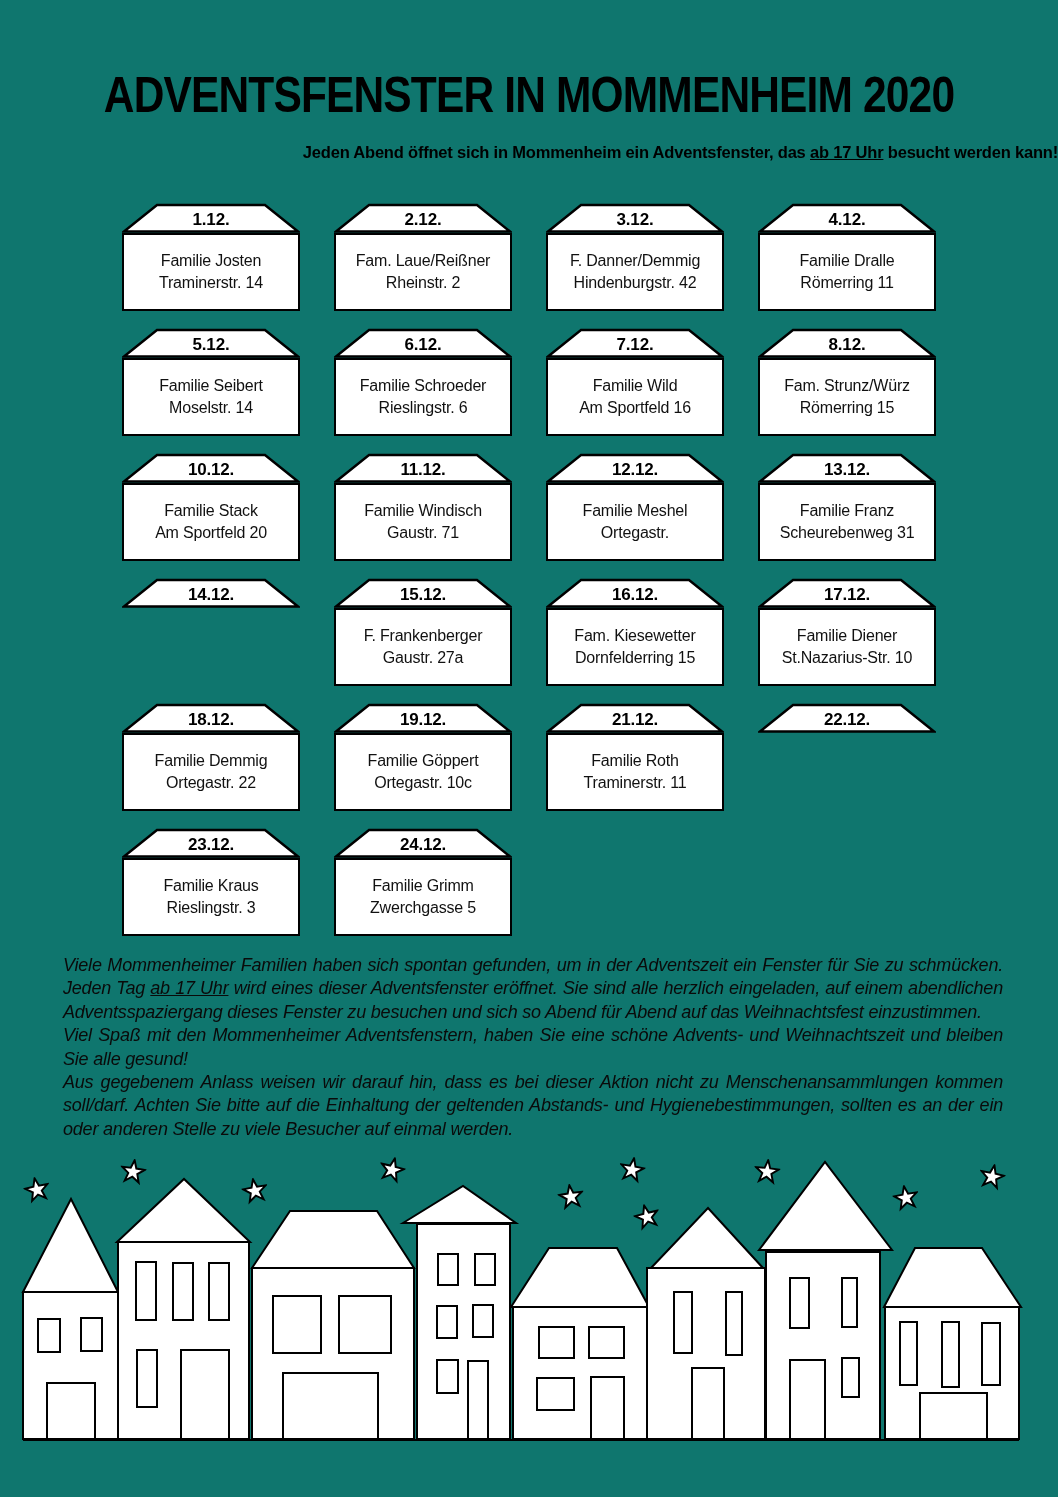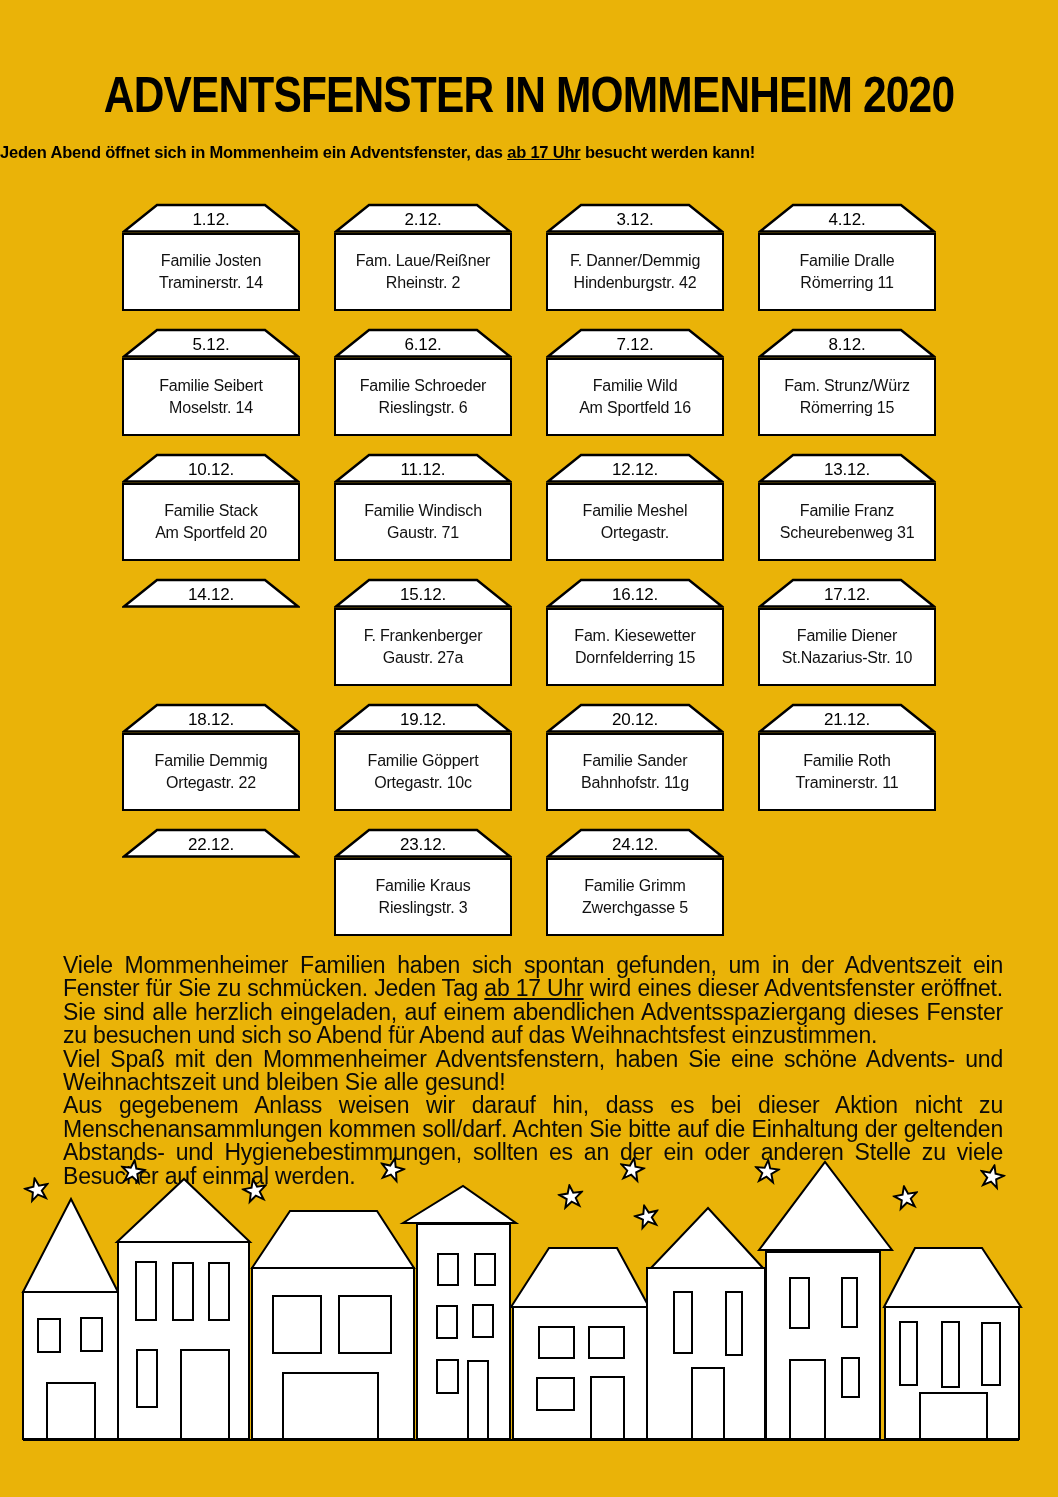--- a/index.html
+++ b/index.html
@@ -6,21 +6,21 @@
   html, body { background: #ffffff; }
   body {
     font-family: "Liberation Sans", sans-serif;
     color: #000000;
     width: 1058px;
   }
   .page {
     position: relative;
     width: 1058px;
     height: 1497px;
-    background: #eab308;
+    background: #0f766e;
     overflow: hidden;
   }
 
   
   .title {
     position: absolute;
     top: 66px;
     left: 0;
     width: 1058px;
     text-align: center;
@@ -29,21 +29,21 @@
     letter-spacing: -1px;
     white-space: nowrap;
     transform: scaleX(0.85);
     transform-origin: 50% 50%;
   }
   .subtitle {
     position: absolute;
     top: 143px;
     left: 0;
     width: 1058px;
-    text-align: left;
+    text-align: right;
     font-size: 16.5px;
     font-weight: 700;
     letter-spacing: -0.2px;
   }
   .subtitle .ul { text-decoration: underline; }
 
   
   .houses-grid {
     position: absolute;
     top: 203px;
@@ -68,21 +68,21 @@
     fill: #ffffff;
     stroke: #000000;
     stroke-width: 2.4;
   }
   .hdate {
     position: absolute;
     left: 0; right: 0;
     top: 7px;
     text-align: center;
     font-size: 17px;
-    font-weight: 400;
+    font-weight: 700;
     letter-spacing: -0.2px;
   }
   .hbody {
     height: 78px;
     border: 2.4px solid #000000;
     background: #ffffff;
     display: flex;
     flex-direction: column;
     align-items: center;
     justify-content: center;
@@ -92,21 +92,22 @@
     letter-spacing: -0.2px;
     color: #111111;
   }
 
   
   .footer-text {
     position: absolute;
     top: 954px;
     left: 63px;
     width: 940px;
-    font-size: 23px;
+    font-style: italic;
+    font-size: 18px;
     line-height: 23.4px;
     letter-spacing: -0.2px;
     color: #0a0a0a;
     text-align: justify;
   }
   .footer-text p { margin: 0; }
   .footer-text .ul { text-decoration: underline; }
 
   
   .village {
@@ -360,32 +361,20 @@
             <polygon points="2,28.5 35,2 143,2 176,28.5"></polygon>
           </svg>
           <div class="hdate">19.12.</div>
         </div>
       <div class="hbody">
           <div>Familie Göppert</div>
           <div>Ortegastr. 10c</div>
         </div>
     </div>
 
-    <div class="house">
-      <div class="roof">
-          <svg viewBox="0 0 178 30" preserveAspectRatio="none">
-            <polygon points="2,28.5 35,2 143,2 176,28.5"></polygon>
-          </svg>
-          <div class="hdate">20.12.</div>
-        </div>
-      <div class="hbody">
-          <div>Familie Sander</div>
-          <div>Bahnhofstr. 11g</div>
-        </div>
-    </div>
 
     <div class="house">
       <div class="roof">
           <svg viewBox="0 0 178 30" preserveAspectRatio="none">
             <polygon points="2,28.5 35,2 143,2 176,28.5"></polygon>
           </svg>
           <div class="hdate">21.12.</div>
         </div>
       <div class="hbody">
           <div>Familie Roth</div>

